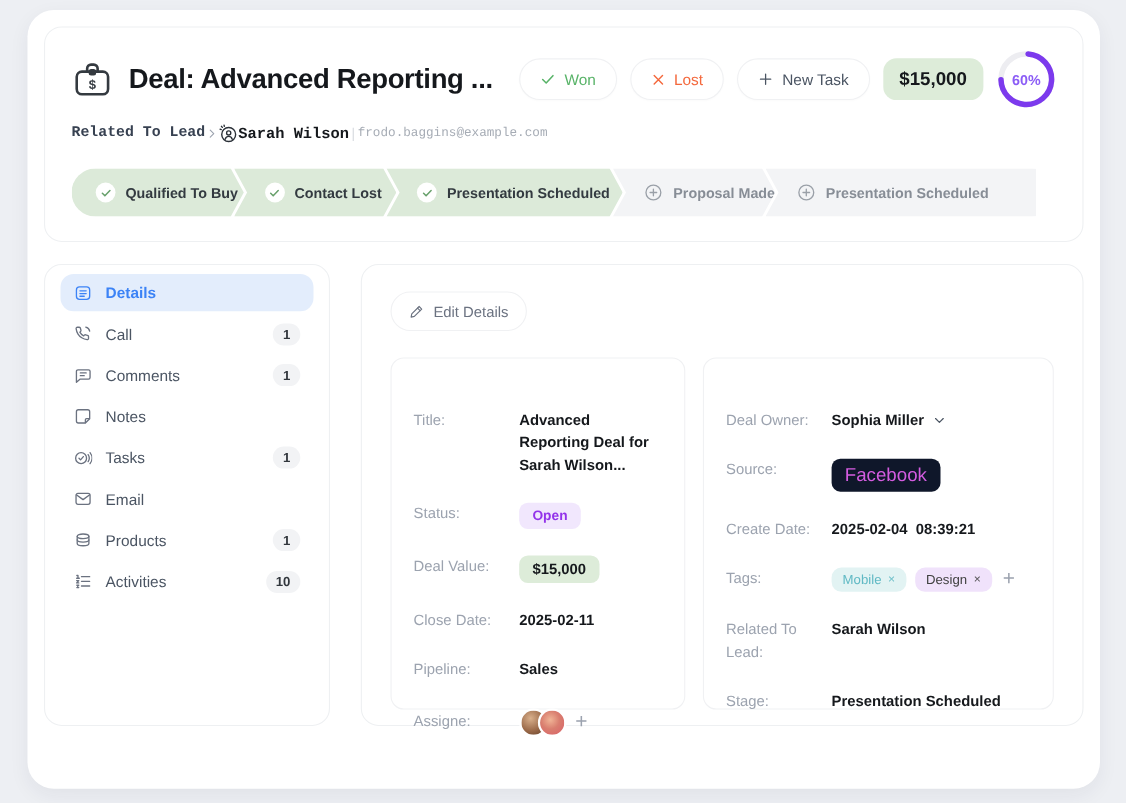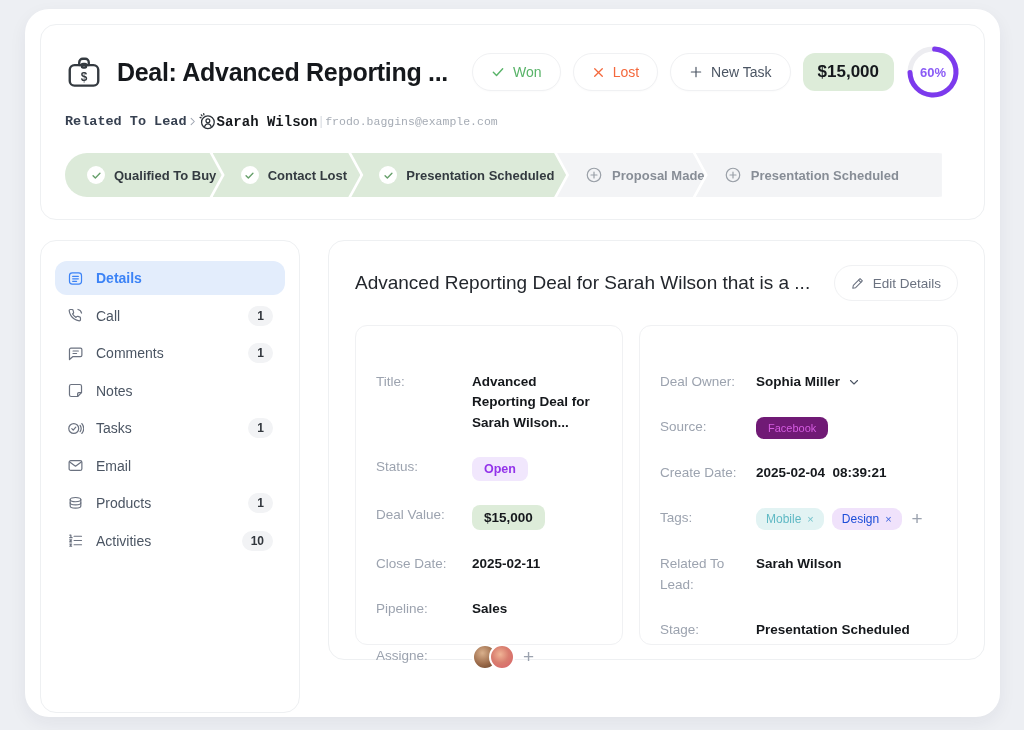--- a/index.html
+++ b/index.html
@@ -50,21 +50,21 @@
   .stage:nth-child(2){ width:16.5%; }
   .stage:nth-child(3){ width:24%; }
   .stage:nth-child(4){ width:16.5%; }
   .stage:nth-child(5){ width:27.5%; }
   .done-circle { width:18px; height:18px; border-radius:50%; background:#fff; display:flex;
                  align-items:center; justify-content:center; flex-shrink:0; }
 
   
   .content-row { display:flex; gap:28px; margin-top:20px; }
 
-  .sidebar-card { width:260px; border:1px solid #eef0f2; border-radius:16px; padding:20px 14px; height:473px; }
+  .sidebar-card { width:260px; border:1px solid #eef0f2; border-radius:16px; padding:8px 14px; height:420px; }
   .side-item { display:flex; align-items:center; gap:12px; height:34px; padding:0 12px; border-radius:12px;
                color:#4b5563; cursor:pointer; margin-bottom:3.5px; }
   .side-item .si-icon { color:#6b7280; width:17px; height:17px; flex-shrink:0; }
   .side-item .si-label { font-size:14px; font-weight:500; }
   .side-item.active { background:#e3edfc; color:#3c83f6; }
   .side-item.active .si-icon { color:#3c83f6; }
   .side-item.active .si-label { font-weight:700; }
   .si-count { margin-left:auto; background:#f2f3f5; color:#32373d; font-size:12px; font-weight:600;
               padding:3px 9px; border-radius:10px; }
 
@@ -78,25 +78,25 @@
   .info-card { border:1px solid #f0f1f3; border-radius:12px; padding:22px 20px; height:320px;
                display:flex; flex-direction:column; justify-content:space-between; }
   .info-card.left { width:268px; }
   .info-card.right { flex:1; }
   .irow { display:flex; align-items:flex-start;margin-top:24px; }
   .ilabel { width:96px; flex-shrink:0; font-size:13.5px; color:#9ca3af; line-height:1.55; }
   .ival { font-size:13.5px; font-weight:700; color:#15181c; line-height:1.5; }
   .badge { display:inline-block; font-size:12.5px; font-weight:600; padding:5px 12px; border-radius:8px; }
   .badge.open { background:#f1e7fd; color:#9333ea; }
   .badge.value { background:#ddecd9; color:#15181c; font-size:13.5px; font-weight:700; }
-  .badge.source { background:#701a75; color:#d45ce0; font-size:11px; font-weight:500; }
+  .badge.source { background:#0f172a; color:#d45ce0; font-size:17px; font-weight:500; }
   .tag { display:inline-flex; align-items:center; gap:6px; font-size:12px; font-weight:500;
          padding:4px 10px; border-radius:9px; }
   .tag.mobile { background:#e2f3f3; color:#5fb9c4; }
-  .tag.design { background:#f0e2fb; color:#1d4ed8; }
+  .tag.design { background:#f0e2fb; color:#404040; }
   .tag .x { cursor:pointer; font-size:11px; opacity:.85; }
   .add-plus { color:#9ca3af; font-size:19px; font-weight:400; cursor:pointer; line-height:1; margin-left:8px; }
   .owner-row { display:flex; align-items:center; gap:8px; cursor:pointer; }
   .avatars { display:flex; align-items:center; }
   .avatar { width:26px; height:26px; border-radius:50%; border:2px solid #fff; }
   .avatar.a1 { background:radial-gradient(circle at 38% 32%, #d9b08c 0%, #9c6b4a 55%, #5e3c26 100%); }
   .avatar.a2 { background:radial-gradient(circle at 42% 38%, #f0b496 0%, #d97e6f 45%, #d95f68 100%); margin-left:-9px; }
 </style>
 </head>
 <body>
@@ -298,21 +298,20 @@
               <path d="M4 4.5h1.5V8M3.8 8h3.4M3.8 11h2.7l-2.7 3h2.7M4 17h2.5M4 20h2.5M5.2 17v3"></path>
             </svg>
         </span>
         <span class="si-label">Activities</span>
         <span class="si-count">10</span>
       </div>
     </div>
 
     <div class="main-card">
       <div class="main-head">
-        <div class="deal-title">Advanced Reporting Deal for Sarah Wilson that is a ...</div>
         <button class="edit-btn">
           <span>
             <svg width="14" height="14" viewBox="0 0 24 24" fill="none" stroke="#6b7280" stroke-width="1.8" stroke-linecap="round" stroke-linejoin="round">
                 <path d="M15.5 4.5l4 4L8 20l-5 1 1-5z"></path>
                 <path d="M13 7l4 4"></path>
               </svg>
           </span>
           <span>Edit Details</span>
         </button>
       </div>

